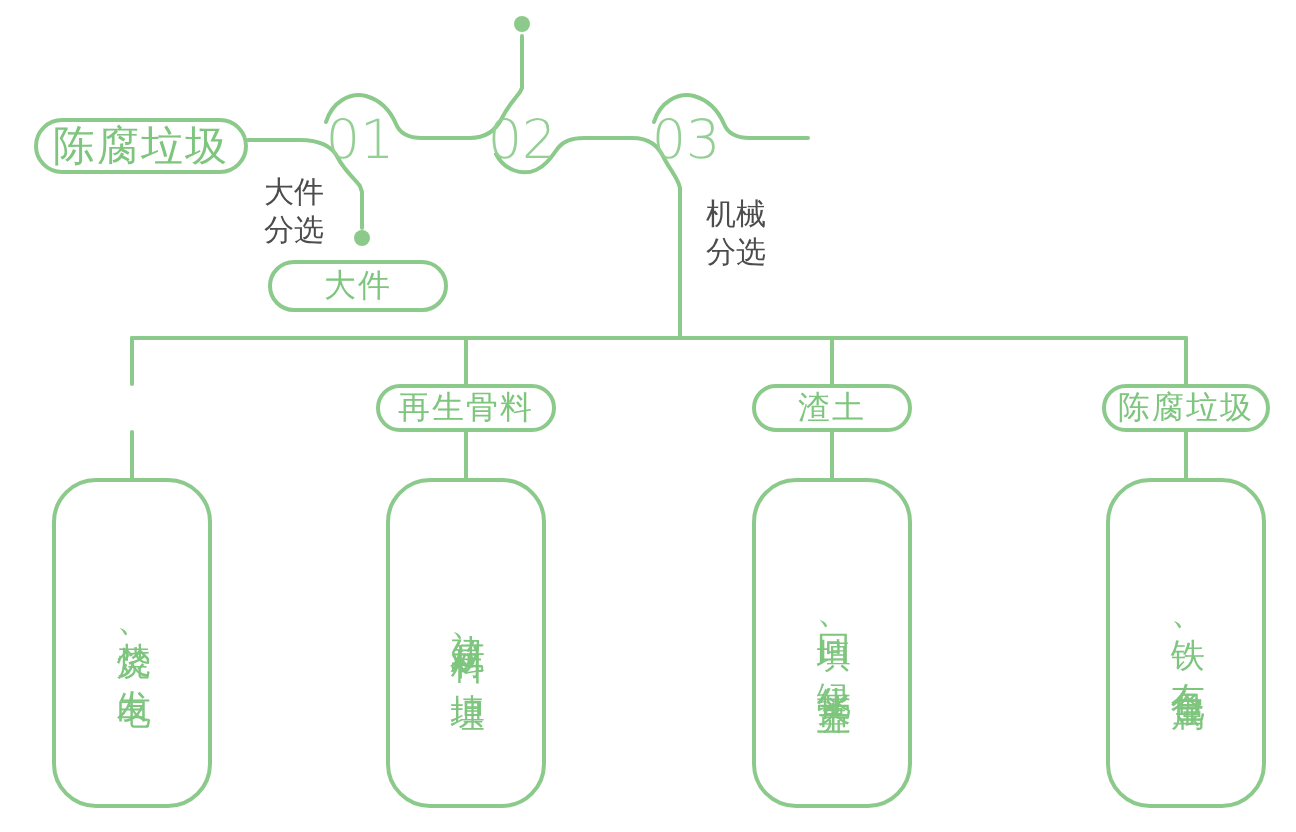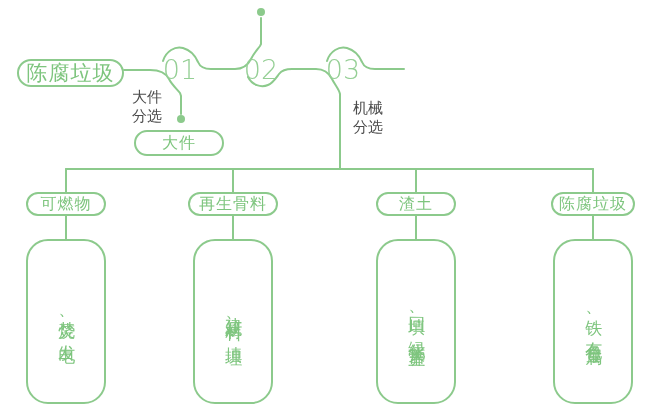--- a/index.html
+++ b/index.html
@@ -104,21 +104,20 @@
     <span>大件</span>
     <span>分选</span>
   </div>
   <div class="proclabel" style="left:353px; top:98px;">
     <span>机械</span>
     <span>分选</span>
   </div>
 
   <div class="pill small" style="left:134px; top:130px; width:90px; height:26px;">大件</div>
 
-  <div class="pill small" style="left:26px;  top:192px; width:80px; height:24px;">可燃物</div>
   <div class="pill small" style="left:376px; top:192px; width:80px; height:24px;">渣土</div>
   <div class="pill small" style="left:188px; top:192px; width:90px; height:24px;">再生骨料</div>
   <div class="pill small" style="left:551px; top:192px; width:84px; height:24px;">陈腐垃圾</div>
 
   <div class="vbox" style="left:26px; top:239px;">
     <div class="vtext">焚烧、发电</div>
   </div>
   <div class="vbox" style="left:193px; top:239px;">
     <div class="vtext">建筑材料、填埋</div>
   </div>

